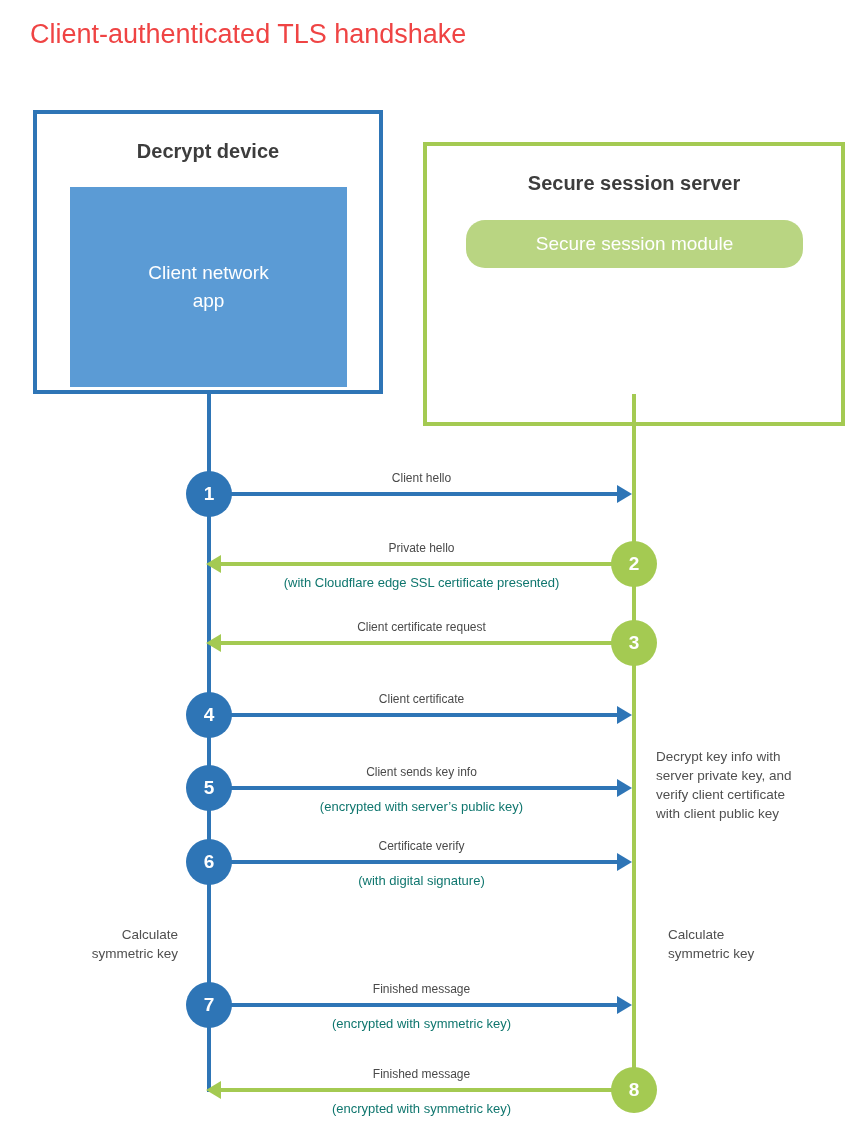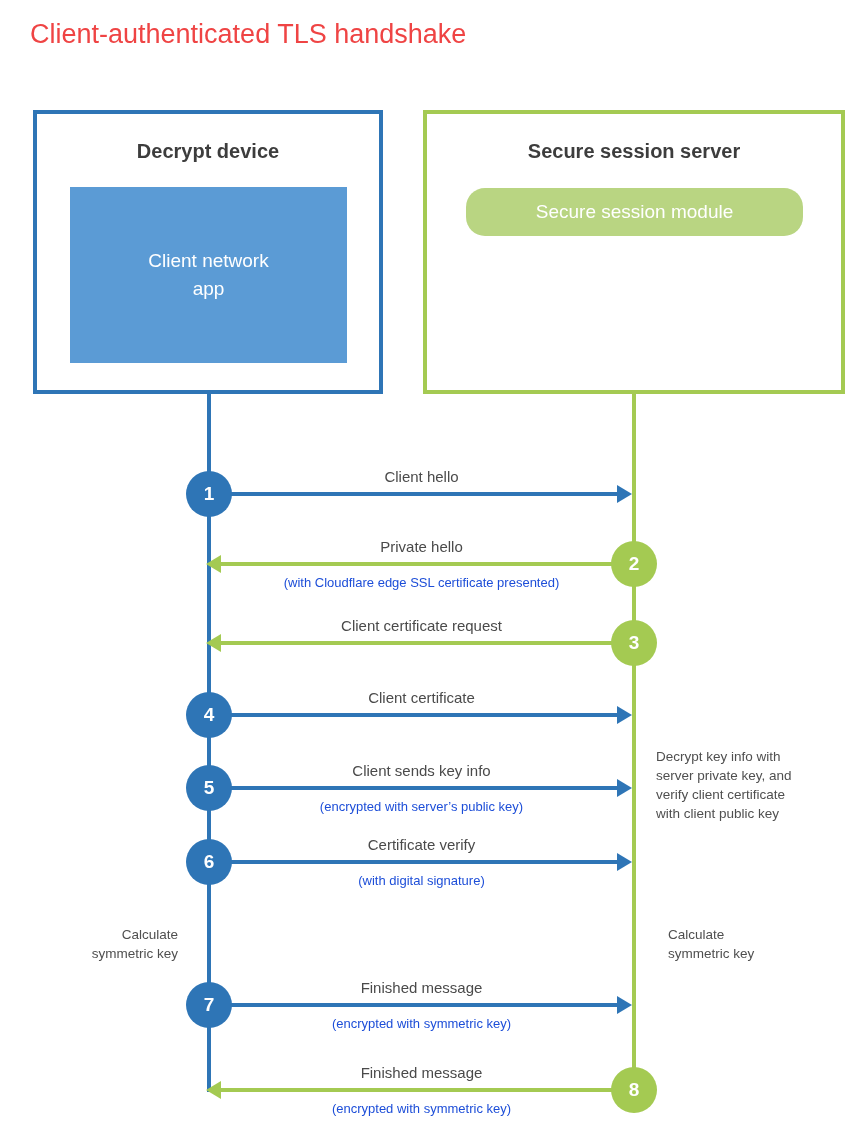--- a/index.html
+++ b/index.html
@@ -24,34 +24,34 @@
   }
   
   .actor-box {
     position: absolute;
     top: 110px;
     height: 284px;
     background: #ffffff;
     border: 4px solid;
   }
   .actor-box.client { left: 33px;  width: 350px; border-color: var(--blue, #2e75b6); }
-  .actor-box.server { left: 423px; width: 422px; border-color: var(--green, #a4ca52); }
+  .actor-box.server { left: 423px; width: 422px; border-color: var(--green, #a4ca52); margin-top: 32px; }
   .actor-title {
     position: absolute;
     left: 0; right: 0;
     top: 26px;
     text-align: center;
     font-size: 20px;
     font-weight: bold;
     color: #3d3d3d;
   }
   .app-box {
     position: absolute;
     left: 33px; top: 73px;
-    width: 277px; height: 176px;
+    width: 277px; height: 200px;
     background: var(--blue_light, #5b9bd5);
     color: #ffffff;
     font-size: 19px;
     line-height: 28px;
     display: flex;
     align-items: center;
     justify-content: center;
     text-align: center;
     white-space: pre-line;
   }
@@ -114,30 +114,30 @@
     align-items: center;
     justify-content: center;
   }
   .step.from-left  .badge { left: -23px;  background: var(--blue, #2e75b6); }
   .step.from-right .badge { right: -23px; background: var(--green, #a4ca52); }
   .step .msg {
     position: absolute;
     left: 0; right: 0;
     bottom: 9px;
     text-align: center;
-    font-size: 15px;
+    font-size: 12px;
     color: #4a4a4a;
   }
   .step .sub {
     position: absolute;
     left: 0; right: 0;
     top: 11px;
     text-align: center;
     font-size: 13px;
-    color: #1d4ed8;
+    color: #0f766e;
   }
   
   .note {
     position: absolute;
     font-size: 13.5px;
     line-height: 19px;
     color: #4f4f4f;
     white-space: pre-line;
   }
   .note.decrypt   { left: 656px; top: 747px; width: 180px; text-align: left; }

